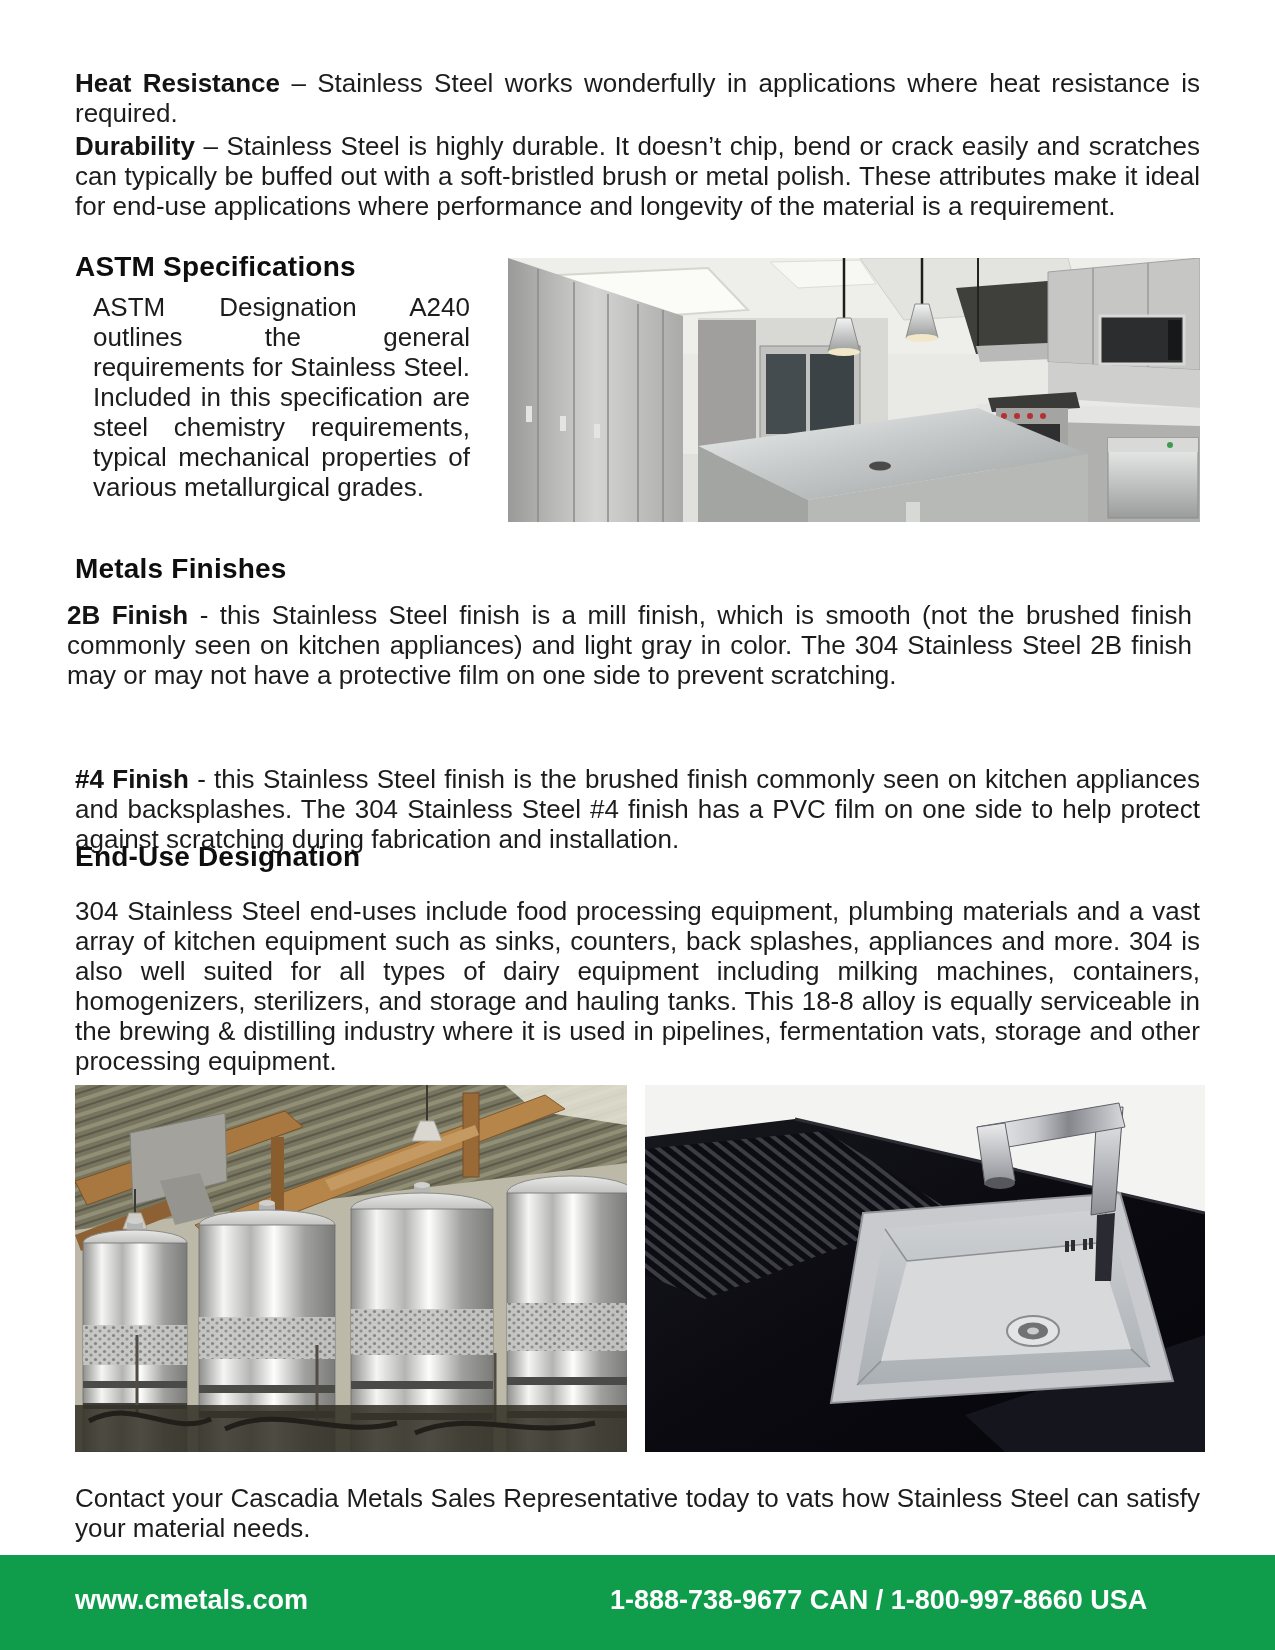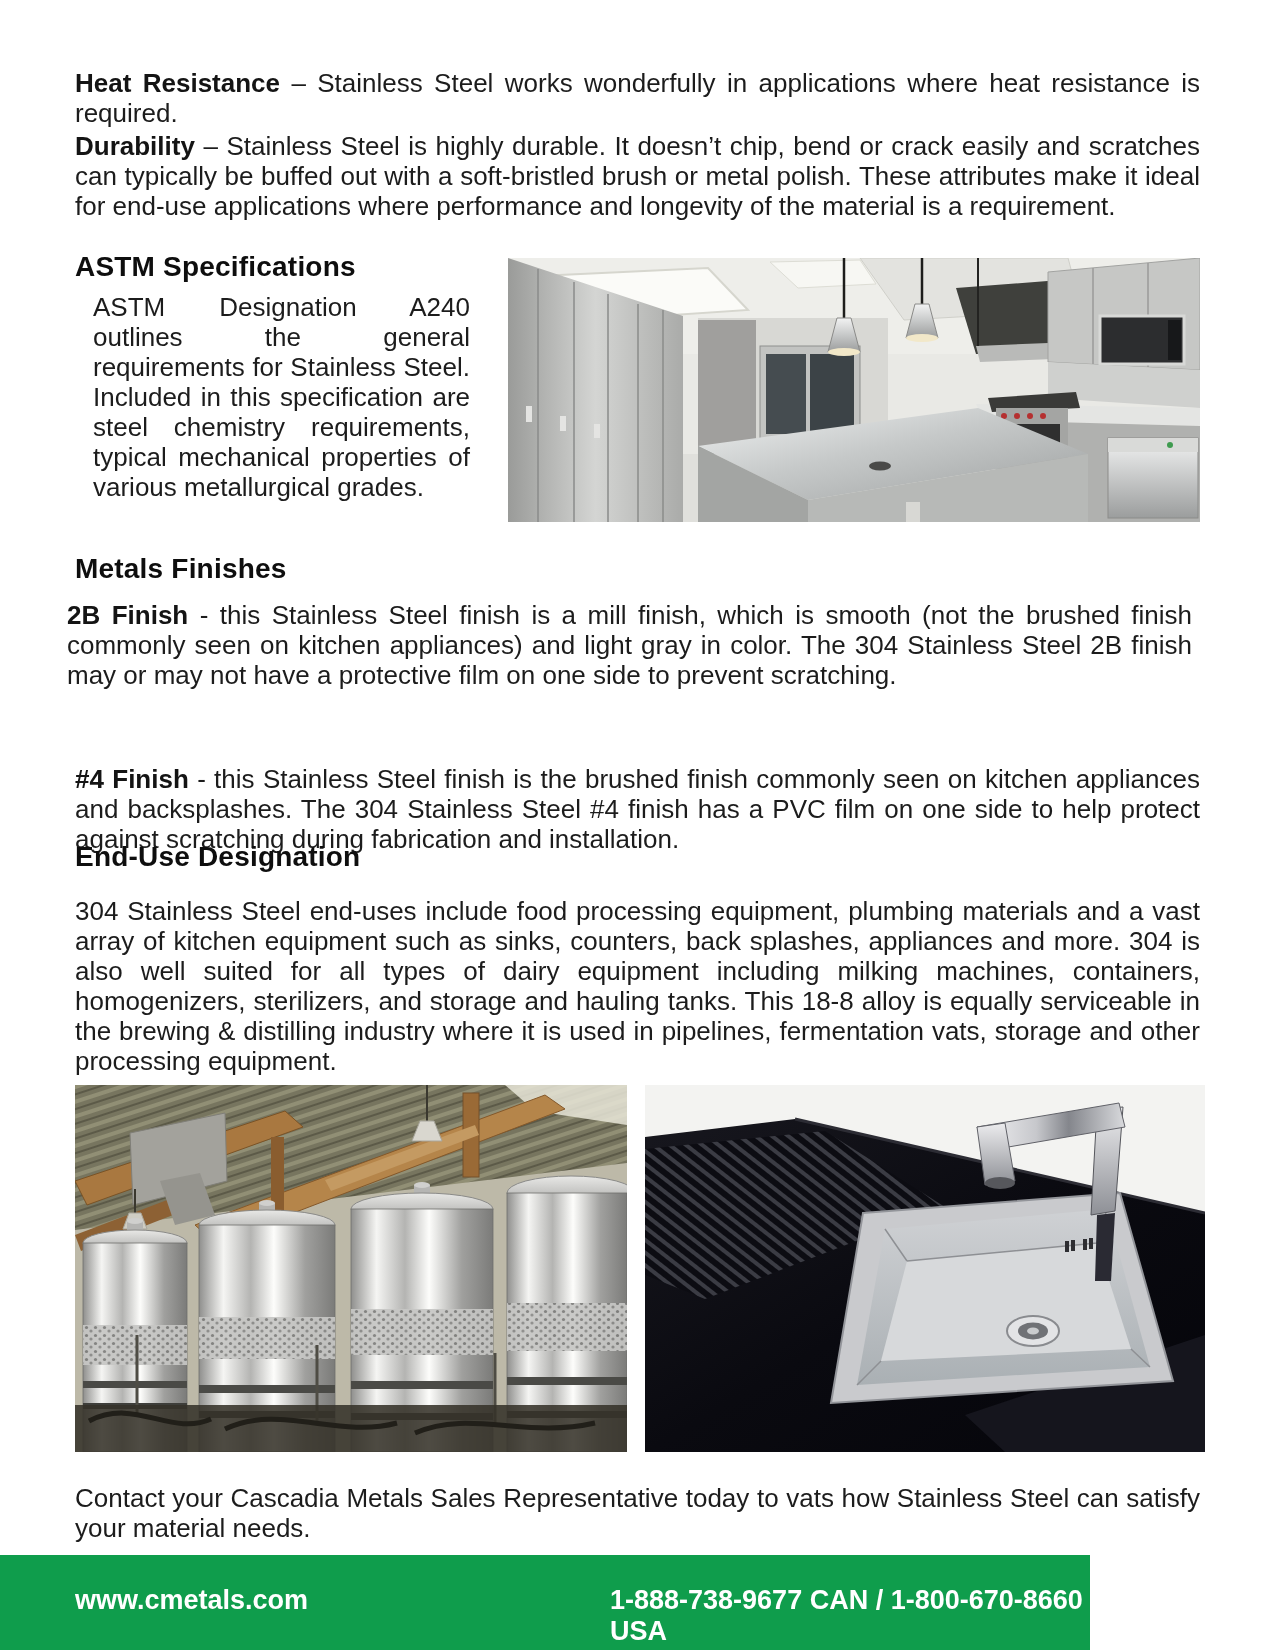--- a/index.html
+++ b/index.html
@@ -13,21 +13,21 @@
     color:#1c1c1c;
   }
   .lead { font-weight:bold; color:#141414; }
   .heading {
     position:absolute; font-size:28px; font-weight:bold; color:#0e0e0e;
     line-height:34px; letter-spacing:.2px;
   }
   .photo { position:absolute; overflow:hidden; background:#dcdcd8; }
   .photo svg { display:block; width:100%; height:100%; }
   .footer {
-    position:absolute; left:0; top:1555px; width:1090px; height:95px;
+    position:absolute; left:0; top:1555px; width:1275px; height:95px;
   }
   .footer .site  { position:absolute; left:75px;  top:30px; font-size:27px; font-weight:bold; color:#ffffff; }
   .footer .phones{ position:absolute; left:610px; top:30px; font-size:27px; font-weight:bold; color:#ffffff; }
 </style>
 </head>
 <body>
 
 <div class="page">
 
   <p class="body-text" style="left:75px; top:68px; width:1125px;"><span class="lead">Heat Resistance</span><span> – Stainless Steel works wonderfully in applications where heat resistance is required.</span></p>
@@ -253,16 +253,16 @@
         <polygon points="332,42 360,38 370,96 340,100" fill="url(#sChromeV)" stroke="#606168"></polygon>
         <ellipse cx="355" cy="98" rx="15" ry="6" fill="#56575c"></ellipse>
       </g>
     </svg>
   </div>
 
   <p class="body-text" style="left:75px; top:1483px; width:1125px;">Contact your Cascadia Metals Sales Representative today to vats how Stainless Steel can satisfy your material needs.</p>
 
   <div class="footer" id="footer-bar" style="background: rgb(15, 157, 76);">
     <span class="site">www.cmetals.com</span>
-    <span class="phones">1-888-738-9677 CAN / 1-800-670-8660 USA</span>
+    <span class="phones">1-888-738-9677 CAN / 1-800-997-8660 USA</span>
   </div>
 
 </div>
 
 </body></html>

